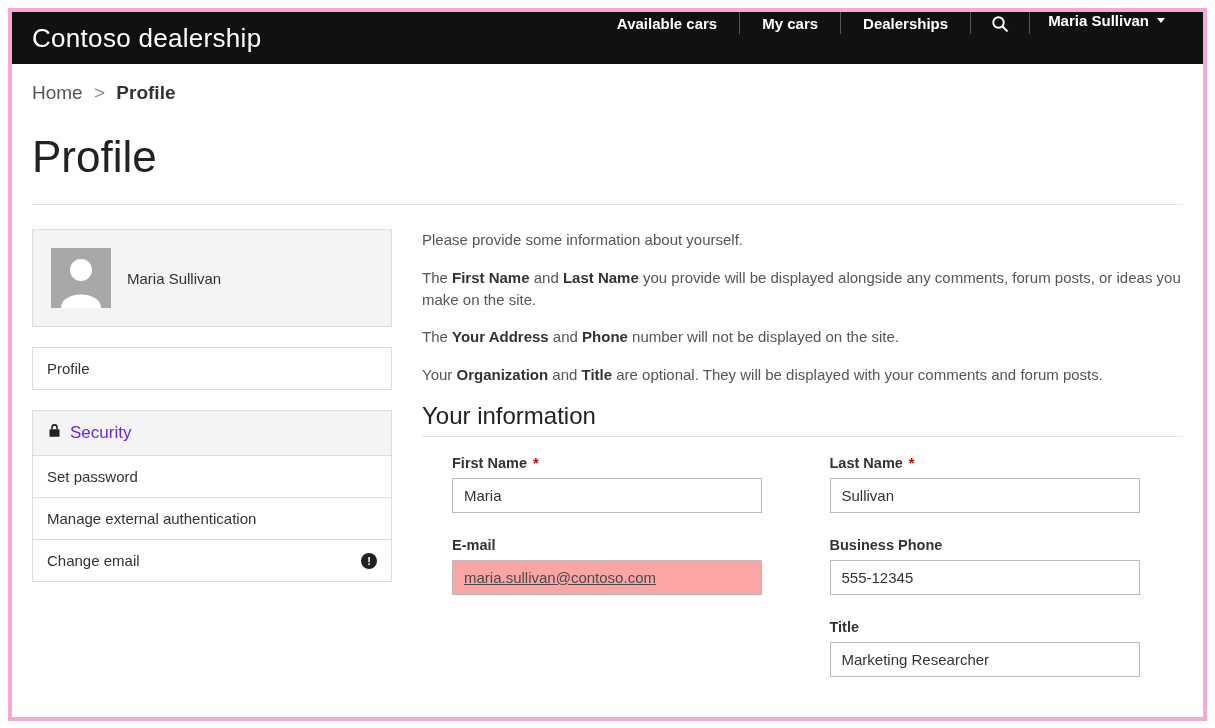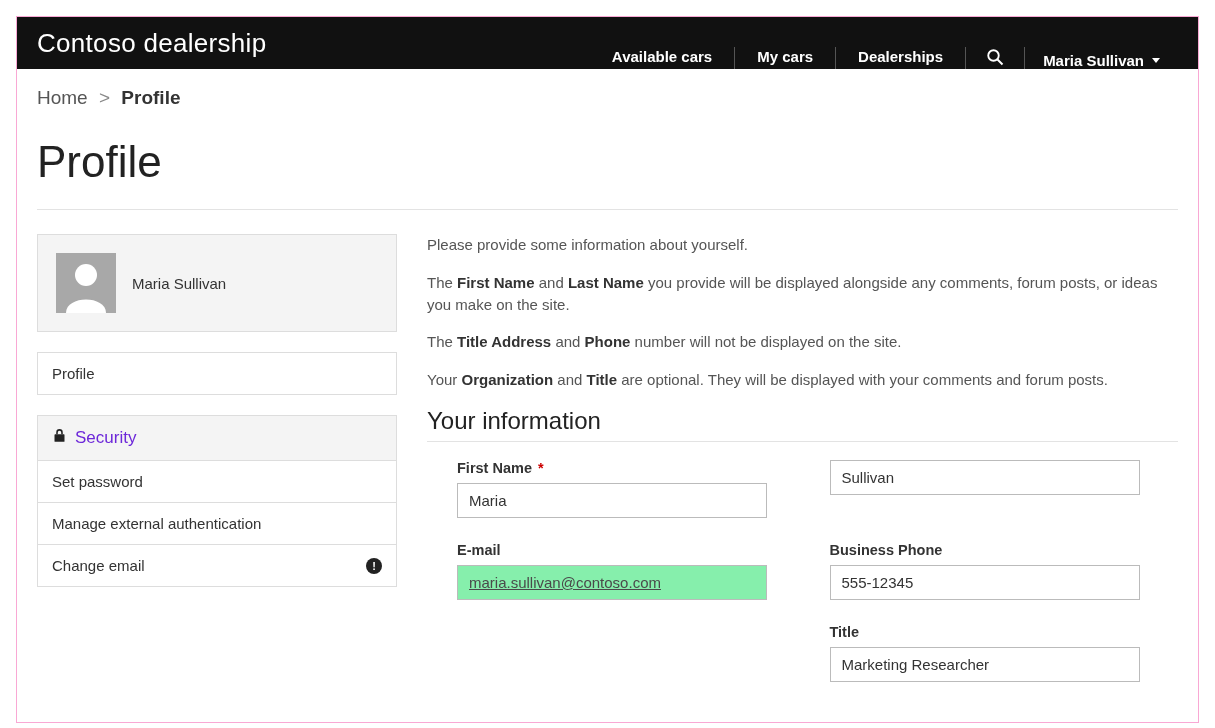--- a/index.html
+++ b/index.html
@@ -3,42 +3,42 @@
 <meta charset="utf-8">
 <style>
   * { box-sizing: border-box; }
   body {
     margin: 0;
     font-family: "Segoe UI", Arial, sans-serif;
     background: #fff;
     color: #333;
   }
   .page-wrap {
-    border: 1px solid #f9a8d4;
-    margin: 16px;
+    border: 4px solid #f9a8d4;
+    margin: 8px;
     background: #fff;
   }
   .navbar {
     background: #111;
     color: #fff;
     display: flex;
     align-items: center;
     height: 52px;
     padding: 0 20px;
   }
   .brand {
     font-size: 26px;
     font-weight: 300;
     flex: 0 0 auto;
     margin-right: auto;
     letter-spacing: 0.3px;
   }
   .nav-right {
     display: flex;
-    align-items: flex-end;
+    align-items: flex-start;
     height: 100%;
   }
   .nav-link {
     color: #fff;
     font-weight: 600;
     font-size: 15px;
     padding: 0 22px;
     height: 24px;
     line-height: 24px;
     display: flex;
@@ -202,21 +202,21 @@
     max-width: 310px;
     font-size: 15px;
     padding: 8px 11px;
     border: 1px solid #bbb;
     color: #333;
     font-family: inherit;
   }
   .fld input.readonly-link {
     text-decoration: underline;
     color: #4a4a4a;
-    background: #86efac;
+    background: #fca5a5;
   }
 </style>
 </head>
 <body>
 
 <div class="page-wrap">
 
   <div class="navbar">
     <div class="brand">Contoso dealership</div>
     <div class="nav-right">
@@ -288,38 +288,41 @@
         </div>
       </div>
 
       <div class="main">
         <div class="intro">
           <p>Please provide some information about yourself.</p>
           <p>
             <span>The </span><b>First Name</b><span> and </span><b>Last Name</b><span> you provide will be displayed alongside any comments, forum posts, or ideas you make on the site.</span>
           </p>
           <p>
-            <span>The </span><b>Title Address</b><span> and </span><b>Phone</b><span> number will not be displayed on the site.</span>
+            <span>The </span><b>Your Address</b><span> and </span><b>Phone</b><span> number will not be displayed on the site.</span>
           </p>
           <p>
             <span>Your </span><b>Organization</b><span> and </span><b>Title</b><span> are optional. They will be displayed with your comments and forum posts.</span>
           </p>
         </div>
 
         <h2 class="section">Your information</h2>
         <hr class="section-rule">
 
         <div class="form-grid">
           <div class="fld">
             <label>
               <span>First Name</span><span class="req"> *</span>
             </label>
             <input type="text" value="Maria" style="">
           </div>
           <div class="fld">
+            <label>
+              <span>Last Name</span><span class="req"> *</span>
+            </label>
             <input type="text" value="Sullivan" style="">
           </div>
           <div class="fld">
             <label>E-mail</label>
             <input type="text" class="readonly-link" value="maria.sullivan@contoso.com" style="">
           </div>
           <div class="fld">
             <label>Business Phone</label>
             <input type="text" value="555-12345" style="">
           </div>

